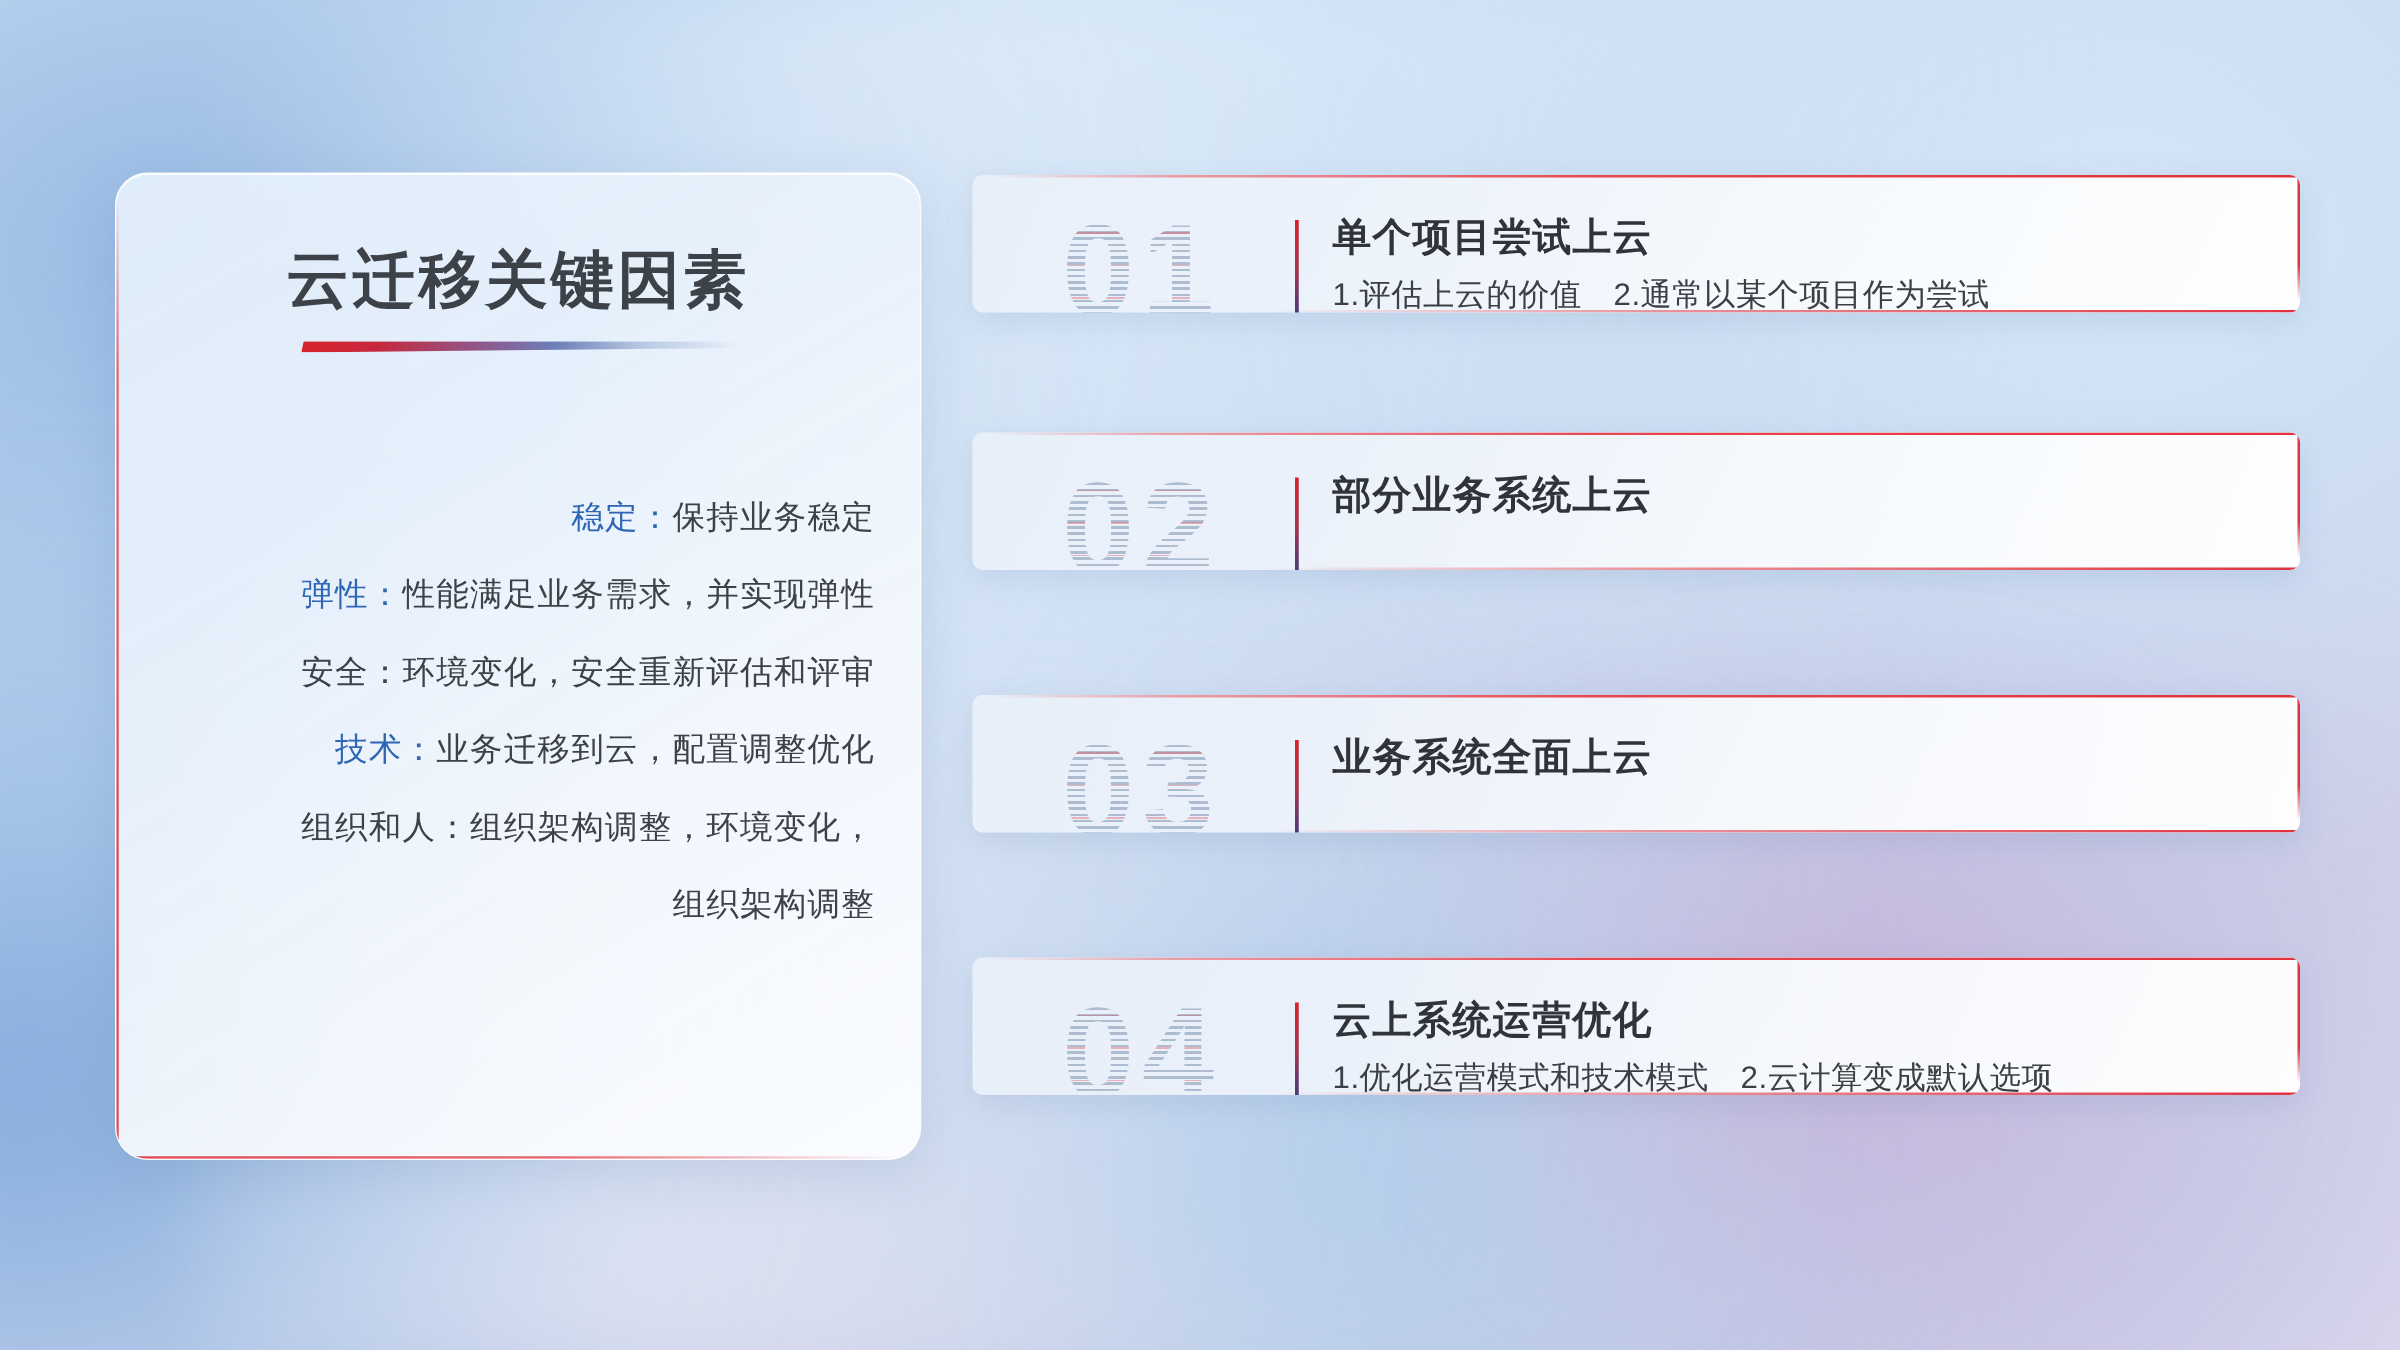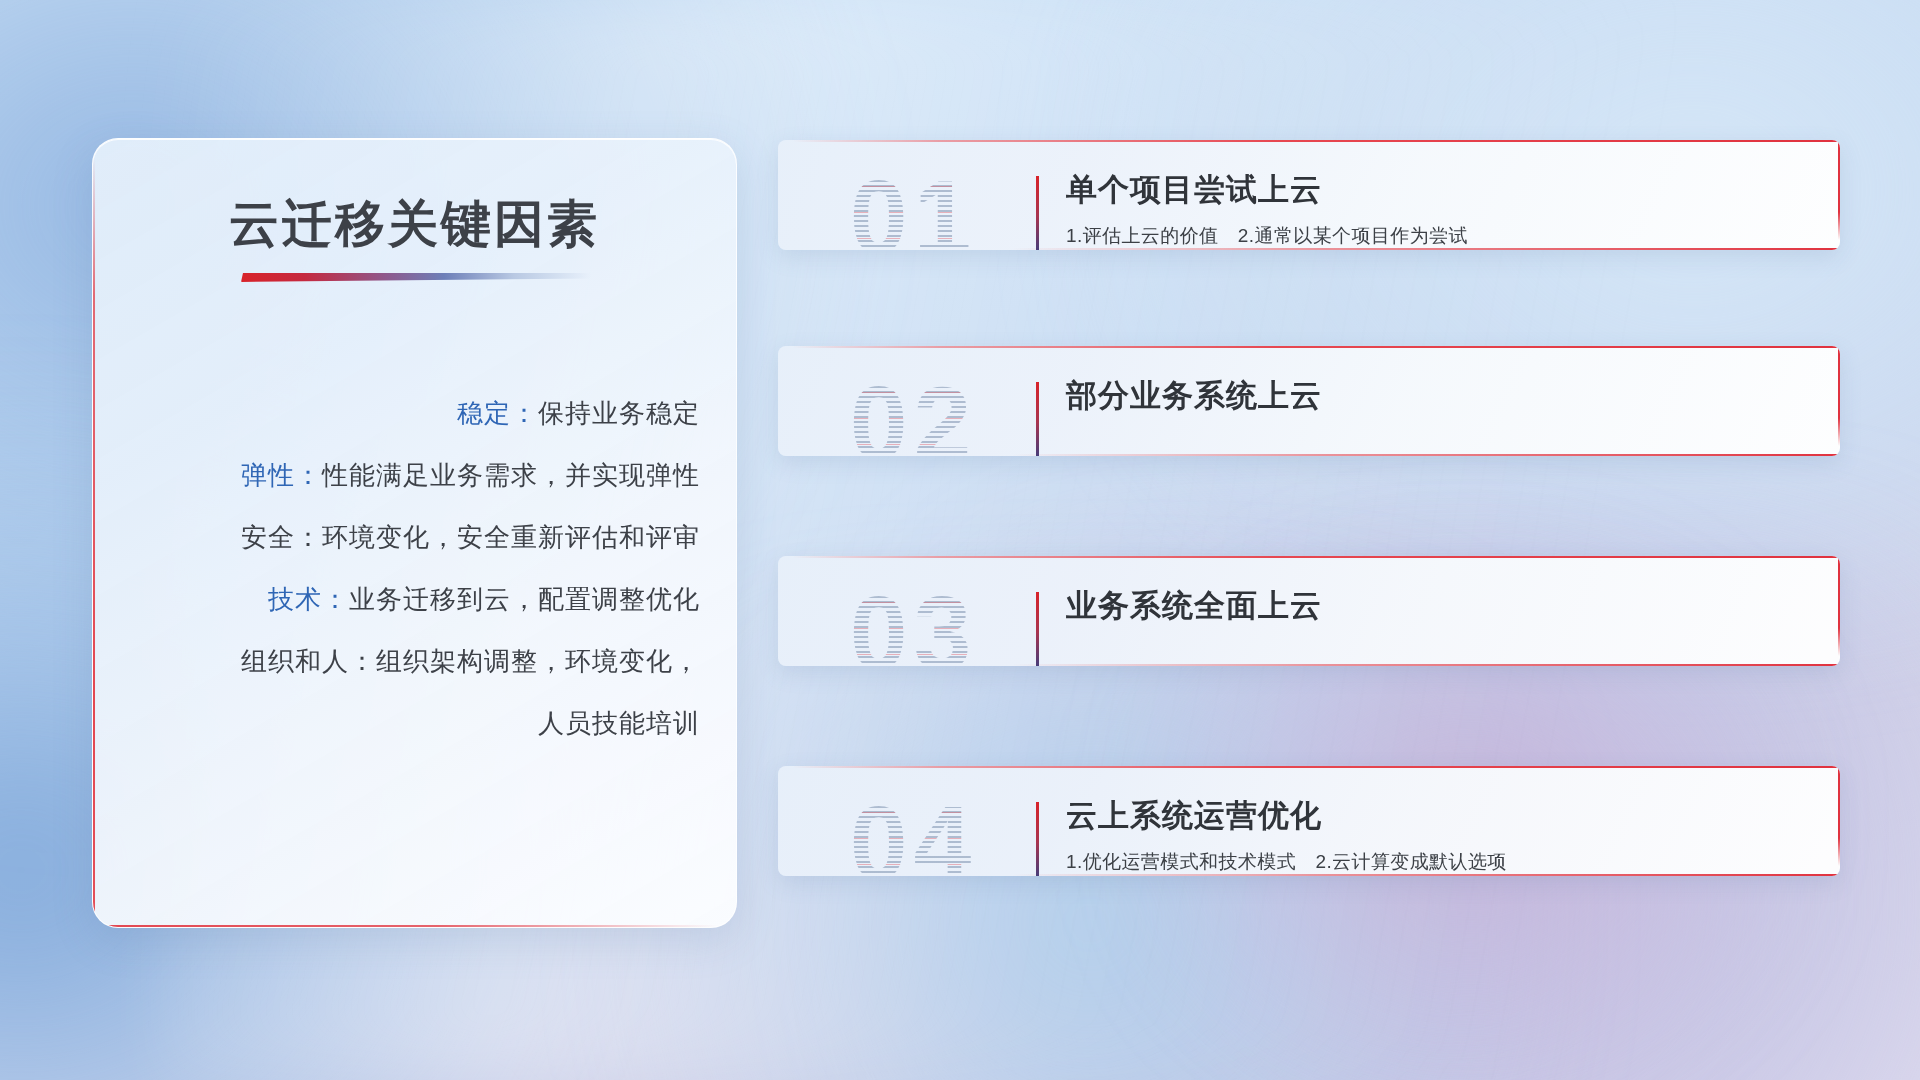--- a/index.html
+++ b/index.html
@@ -148,21 +148,21 @@
     position:absolute; left:258px; top:36px; width:3px; height:84px;
     background:linear-gradient(180deg,#d8232a 0%, #a8344f 48%, #2b3f86 100%);
   }
   .step-text{ position:absolute; left:288px; top:28px; right:40px; }
   .step-title{
     font-size:31px; font-weight:700; color:#30343a; letter-spacing:1px;
     line-height:44px;
   }
   .step-desc{
     margin-top:10px;
-    font-size:19px; color:#3c4046; letter-spacing:0.4px; line-height:28px;
+    font-size:25px; color:#3c4046; letter-spacing:0.4px; line-height:28px;
   }
 </style>
 </head>
 <body>
 
 <div id="bg">
   <div class="bgl bg-base"></div>
   <div class="bgl bg-blob1"></div>
   <div class="bgl bg-blob2"></div>
   <div class="bgl bg-blob3"></div>
@@ -189,21 +189,21 @@
     <div class="factor-row">
       <span class="k plain">安全：</span><span>环境变化，安全重新评估和评审</span>
     </div>
     <div class="factor-row">
       <span class="k">技术：</span><span>业务迁移到云，配置调整优化</span>
     </div>
     <div class="factor-row">
       <span class="k plain">组织和人：</span><span>组织架构调整，环境变化，</span>
     </div>
     <div class="factor-row">
-      <span class="k plain"></span><span>人员技能培训</span>
+      <span class="k plain"></span><span>组织架构调整</span>
     </div>
   </div>
 </section>
 
 <article class="step-card" style="top:140px">
   <div class="top-line"></div>
   <div class="right-line"></div>
   <div class="bottom-line"></div>
   <div class="step-num">01</div>
   <div class="step-num-tint">01</div>

